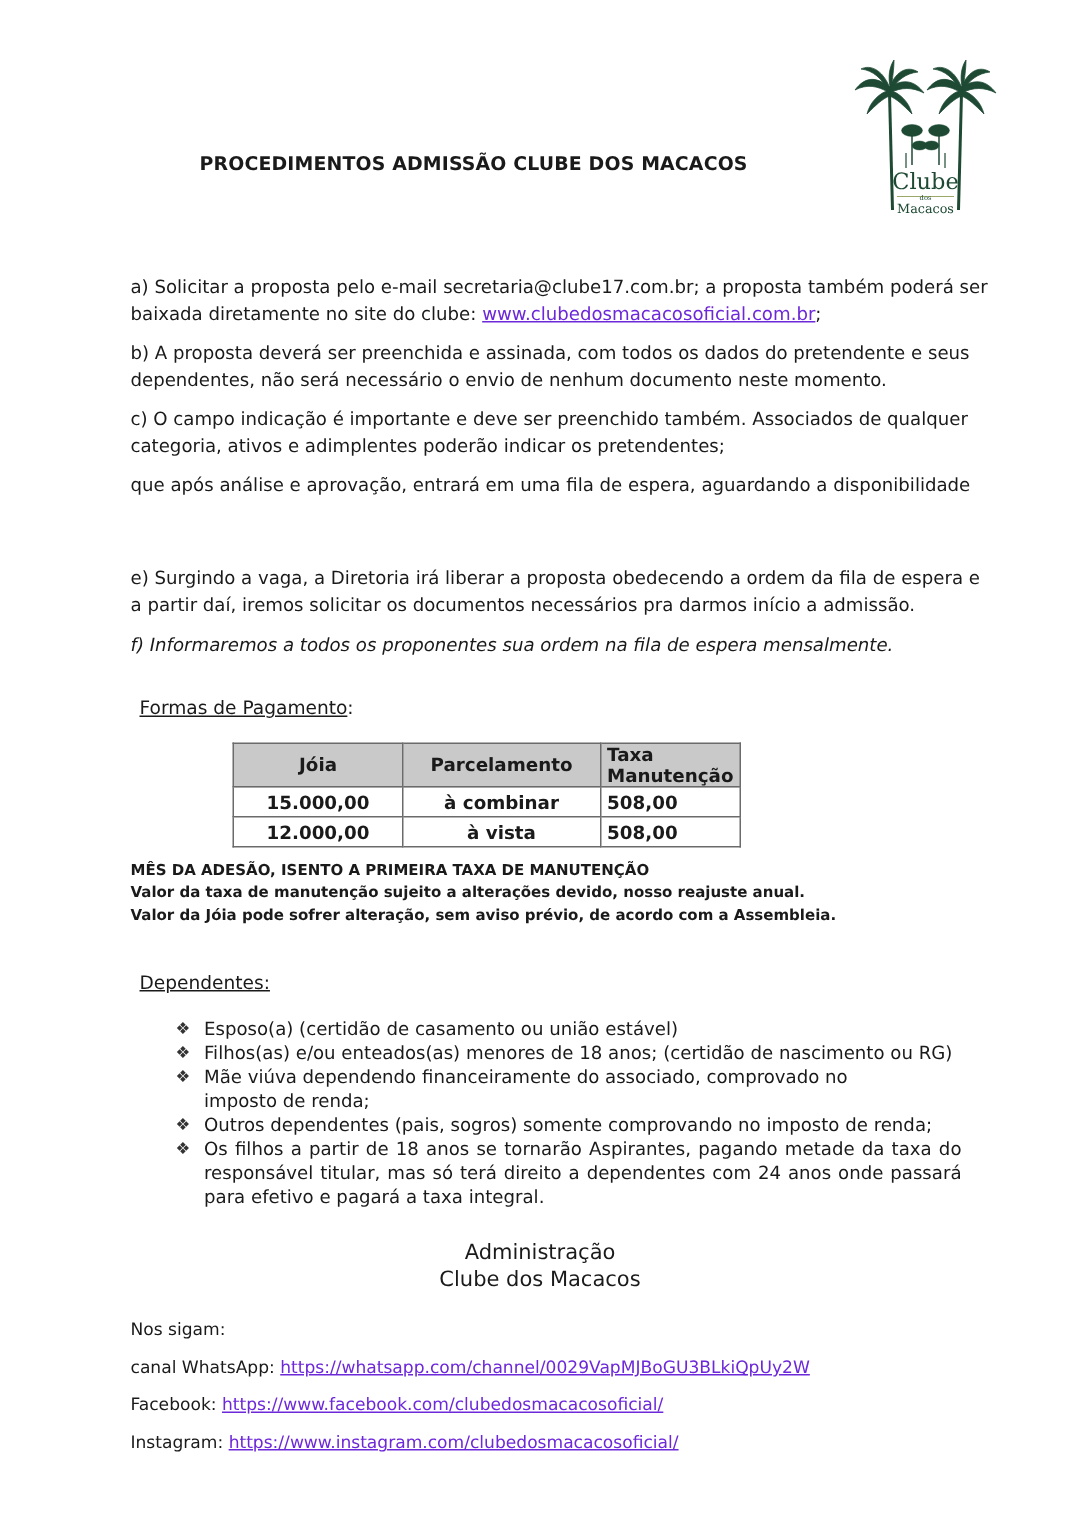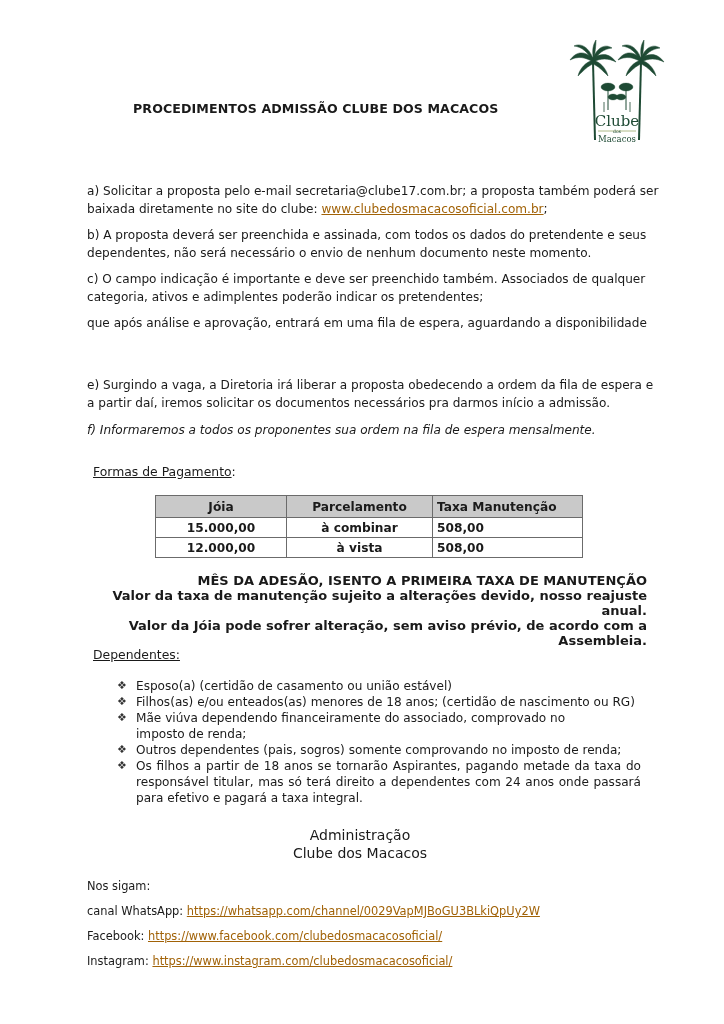--- a/index.html
+++ b/index.html
@@ -10,38 +10,38 @@
   .page { position: absolute; left: 0; top: 0; width: 724px; height: 1024px; }
   .logo { position: absolute; left: 568px; top: 40px; width: 98px; height: 106px; }
   .title {
     position: absolute; left: 133px; top: 101px;
     font-size: 12.6px; font-weight: bold; letter-spacing: 0.1px; white-space: nowrap;
   }
   .para {
     position: absolute; left: 87px; width: 560px;
     font-size: 12.1px; line-height: 18px; white-space: nowrap;
   }
-  .link { color: #a16207; text-decoration: underline; }
+  .link { color: #6d28d9; text-decoration: underline; }
   .section-heading {
     position: absolute; left: 93px; font-size: 12.4px; font-weight: normal;
     text-decoration: underline; white-space: nowrap;
   }
   .section-heading .colon { text-decoration: none; display: inline-block; }
   table.pay {
-    position: absolute; left: 155px; top: 495px; width: 428px;
+    position: absolute; left: 155px; top: 495px; width: 339px;
     border-collapse: collapse; font-size: 12.2px; font-weight: bold;
   }
   table.pay th, table.pay td { border: 1px solid #6b6b6b; padding: 0 4px; height: 19px; }
   table.pay th { background: #c9c9c9; height: 21px; }
   table.pay .c-joia { width: 122px; text-align: center; }
   table.pay .c-parc { width: 137px; text-align: center; }
   table.pay .c-taxa { text-align: left; }
   .notice {
     position: absolute; left: 87px; width: 560px; top: 573px;
-    text-align: right; font-size: 13px; font-weight: bold; line-height: 15px;
+    text-align: left; font-size: 10px; font-weight: bold; line-height: 15px;
   }
   .deps { position: absolute; left: 117px; top: 678px; width: 530px; font-size: 12.1px; line-height: 16px; }
   .dep-item { position: relative; padding-left: 19px; }
   .dep-item .bullet { position: absolute; left: 0; top: 0; font-size: 11px; color: #333; }
   .dep-item.justify { text-align: justify; text-align-last: left; }
   .sign {
     position: absolute; left: 260px; width: 200px; top: 826px; text-align: center;
     font-size: 14px; line-height: 18px;
   }
   .social { position: absolute; left: 87px; font-size: 11.4px; white-space: nowrap; }

